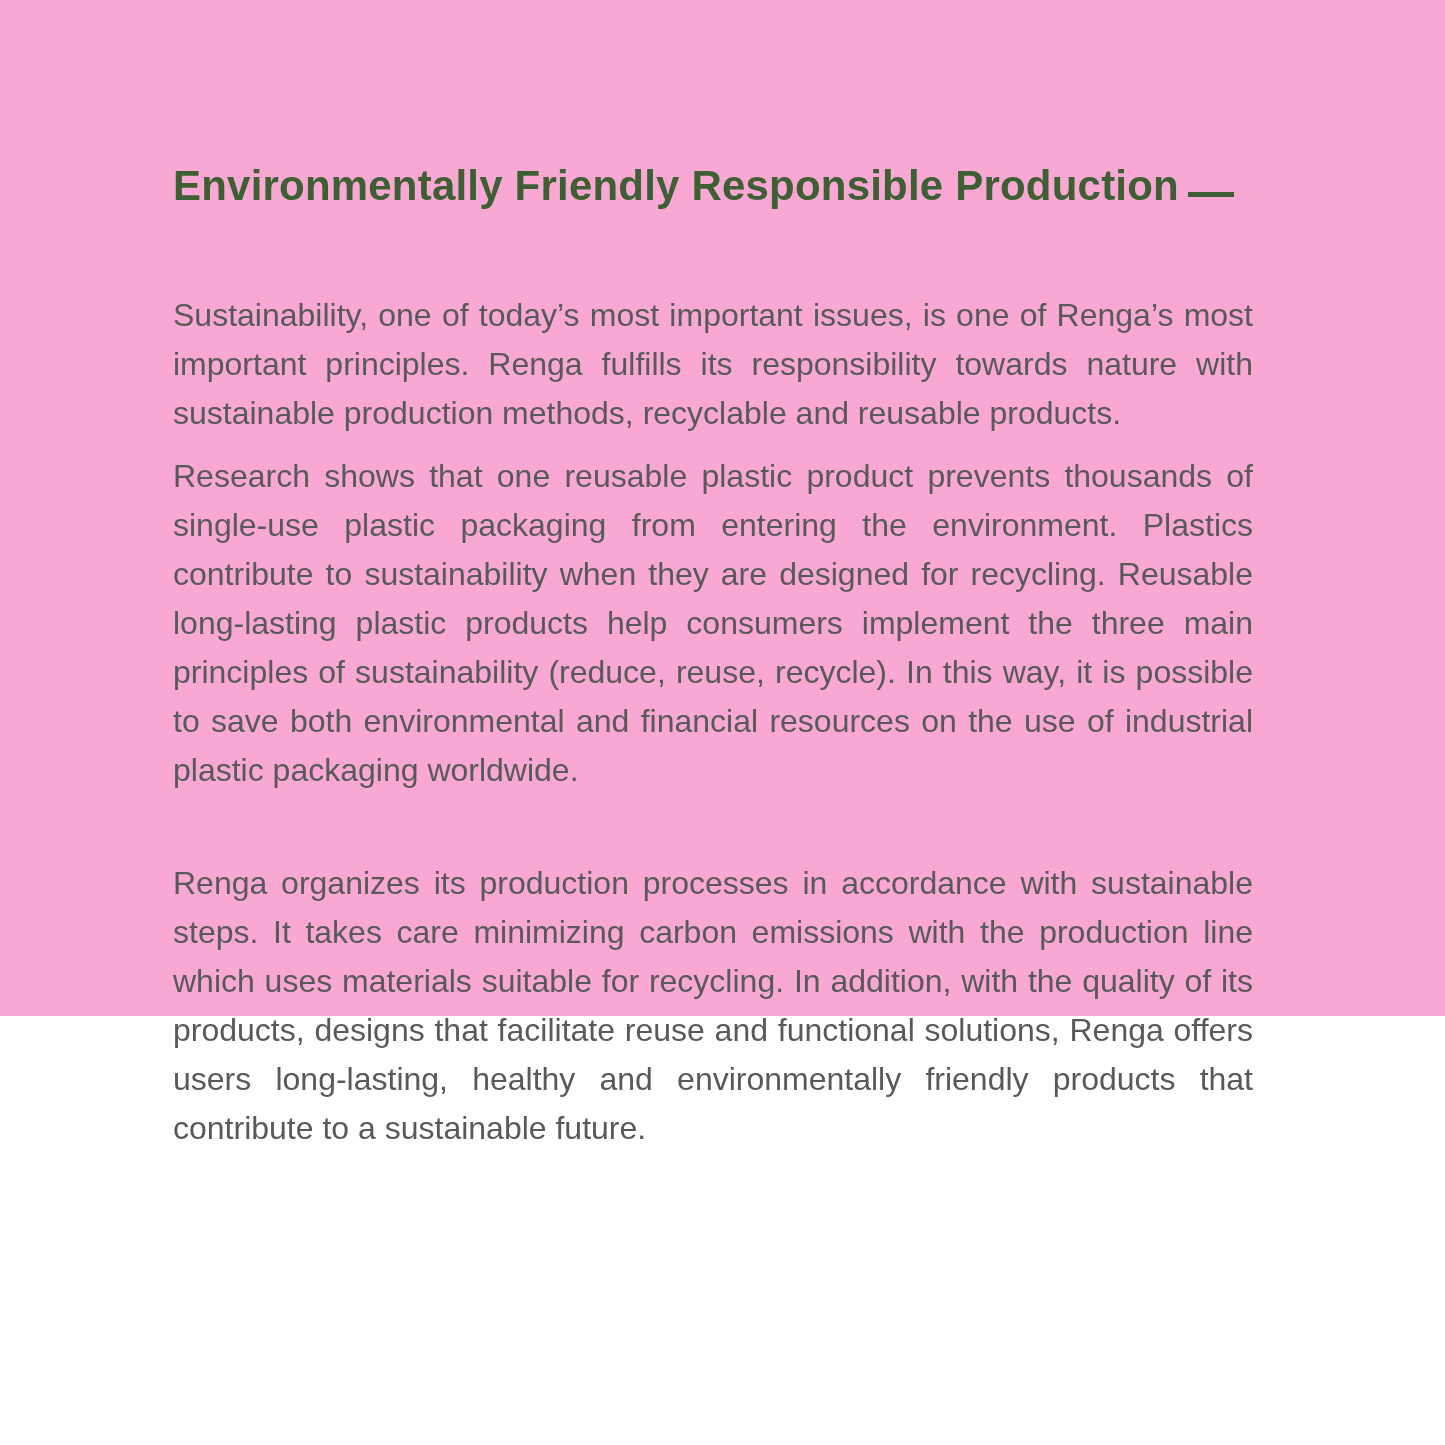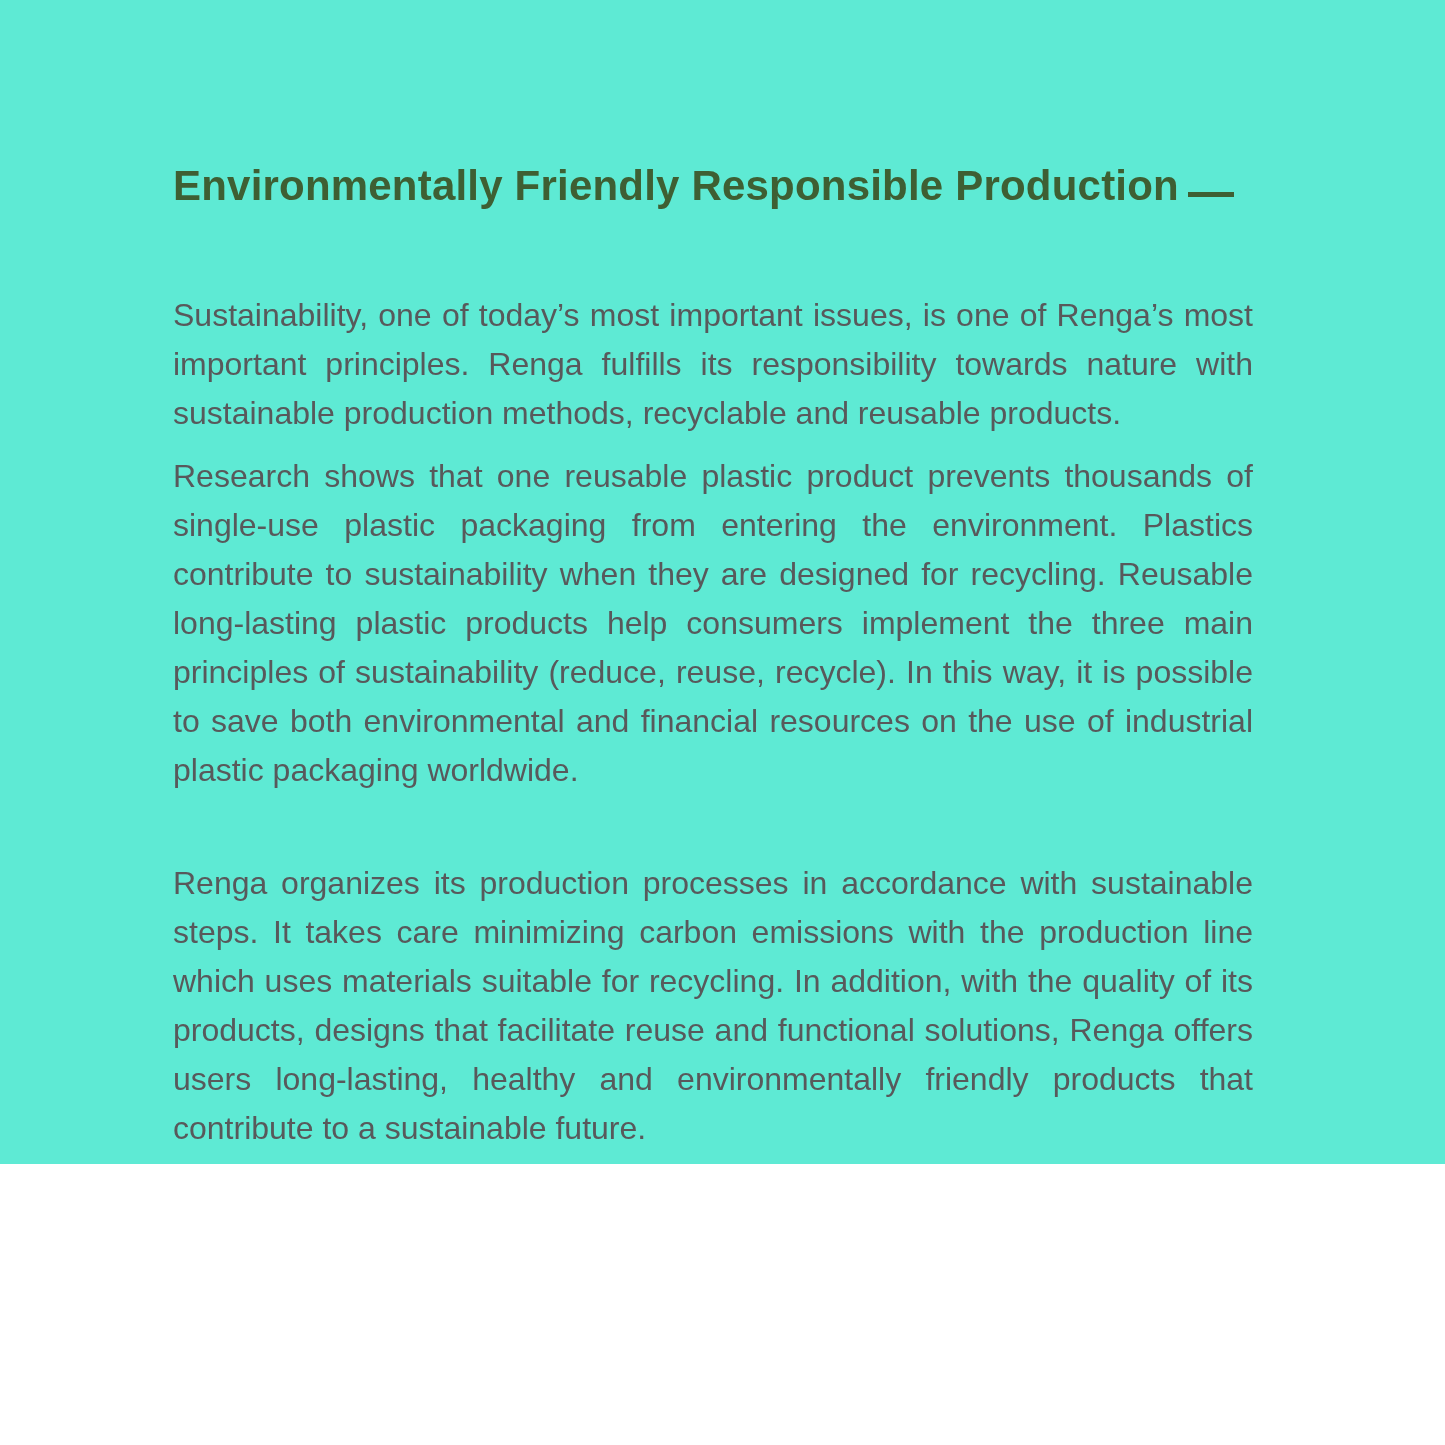--- a/index.html
+++ b/index.html
@@ -9,23 +9,23 @@
   }
   body {
     width: 1445px;
     height: 1445px;
     font-family: "Liberation Sans", sans-serif;
     overflow: hidden;
   }
   .page {
     box-sizing: border-box;
     width: 1445px;
-    height: 1164px;
+    height: 1016px;
     padding: 161px 192px 0 173px;
-    background: #5eead4;
+    background: #f9a8d4;
   }
   .heading {
     margin: 0 0 80px 0;
     font-size: 42px;
     line-height: 50px;
     font-weight: 700;
     color: #3e5f33;
     letter-spacing: 0.2px;
     white-space: nowrap;
   }

